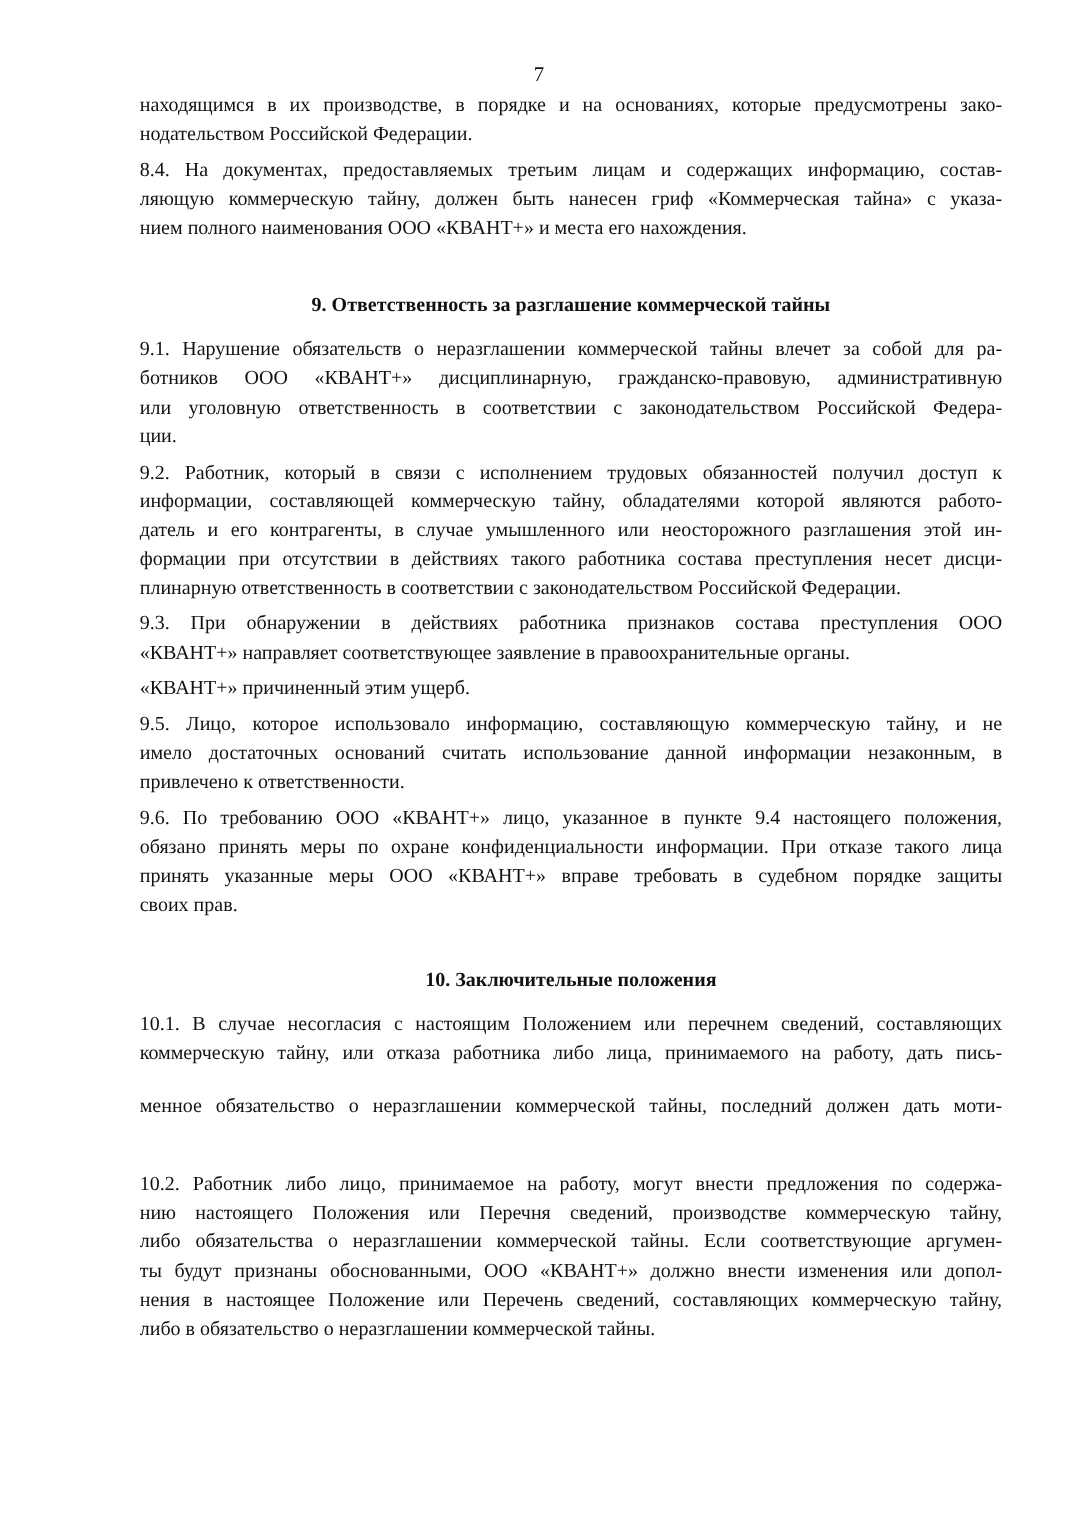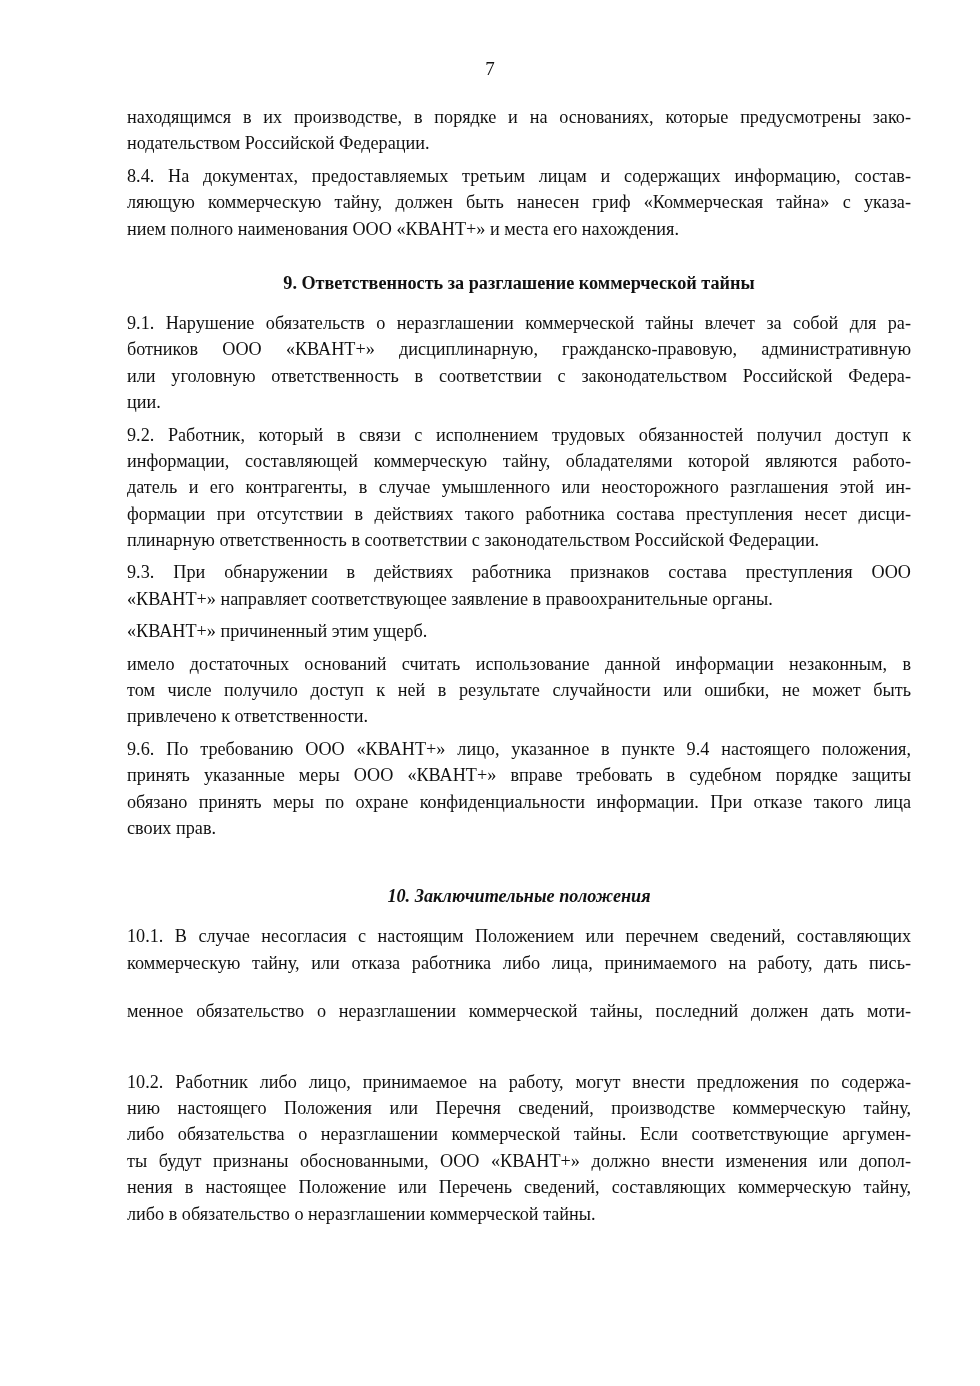--- a/index.html
+++ b/index.html
@@ -1,26 +1,26 @@
 <!DOCTYPE html>
 <html><head>
 <meta charset="utf-8">
 <style>
   html, body { margin: 0; padding: 0; background: #ffffff; }
   body { width: 980px; height: 1386px; position: relative; overflow: hidden;
          font-family: "Liberation Serif", serif; color: #111; }
   .page-number { position: absolute; top: 58px; left: 0; width: 980px; text-align: center;
                  font-size: 19px; }
-  .content { position: absolute; left: 127px; width: 784px; top: 104px; }
+  .content { position: absolute; left: 127px; width: 784px; top: 82px; }
   .para { margin: 0 0 6px 0; font-size: 18.2px; line-height: 26.4px; }
   .line { display: block; text-align: justify; text-align-last: justify; white-space: nowrap; height: 26.4px; overflow: visible; }
   .line.last { text-align-last: left; }
   .heading { font-weight: bold; font-size: 18.2px; text-align: center; margin: 0; line-height: 26px; }
-  .h9 { margin-top: 28px; margin-bottom: 14px; }
-  .h10 { margin-top: 42px; margin-bottom: 14px; font-style: italic; }
+  .h9 { margin-top: 44px; margin-bottom: 14px; }
+  .h10 { margin-top: 42px; margin-bottom: 14px; }
 </style>
 </head>
 <body>
 
 <div class="page-number">7</div>
 
 <div class="content">
 
   <div class="para">
     <span class="line" style="white-space: normal;">находящимся в их производстве, в порядке и на основаниях, которые предусмотрены зако-</span>
@@ -53,29 +53,29 @@
   <div class="para">
     <span class="line" style="white-space: normal;">9.3. При обнаружении в действиях работника признаков состава преступления ООО</span>
     <span class="line last">«КВАНТ+» направляет соответствующее заявление в правоохранительные органы.</span>
   </div>
 
   <div class="para">
     <span class="line last">«КВАНТ+» причиненный этим ущерб.</span>
   </div>
 
   <div class="para">
+    <span class="line" style="white-space: normal;">9.5. Лицо, которое использовало информацию, составляющую коммерческую тайну, и не</span>
     <span class="line" style="white-space: normal;">имело достаточных оснований считать использование данной информации незаконным, в</span>
-    <span class="line" style="white-space: normal;">том числе получило доступ к ней в результате случайности или ошибки, не может быть</span>
     <span class="line last">привлечено к ответственности.</span>
   </div>
 
   <div class="para">
     <span class="line" style="white-space: normal;">9.6. По требованию ООО «КВАНТ+»  лицо, указанное в пункте 9.4 настоящего положения,</span>
+    <span class="line" style="white-space: normal;">обязано принять меры по охране конфиденциальности информации. При отказе такого лица</span>
     <span class="line" style="white-space: normal;">принять указанные меры ООО «КВАНТ+» вправе требовать в судебном порядке защиты</span>
-    <span class="line" style="white-space: normal;">обязано принять меры по охране конфиденциальности информации. При отказе такого лица</span>
     <span class="line last">своих прав.</span>
   </div>
 
   <h2 class="heading h10">10. Заключительные положения</h2>
 
   <div class="para">
     <span class="line" style="white-space: normal;">10.1. В случае несогласия с настоящим Положением или перечнем сведений, составляющих</span>
     <span class="line" style="white-space: normal;">коммерческую тайну, или отказа работника либо лица, принимаемого на работу, дать пись-</span>
     <span class="line" style="white-space: normal; margin-top: 22px;">менное обязательство о неразглашении коммерческой тайны, последний должен дать моти-</span>
   </div>

